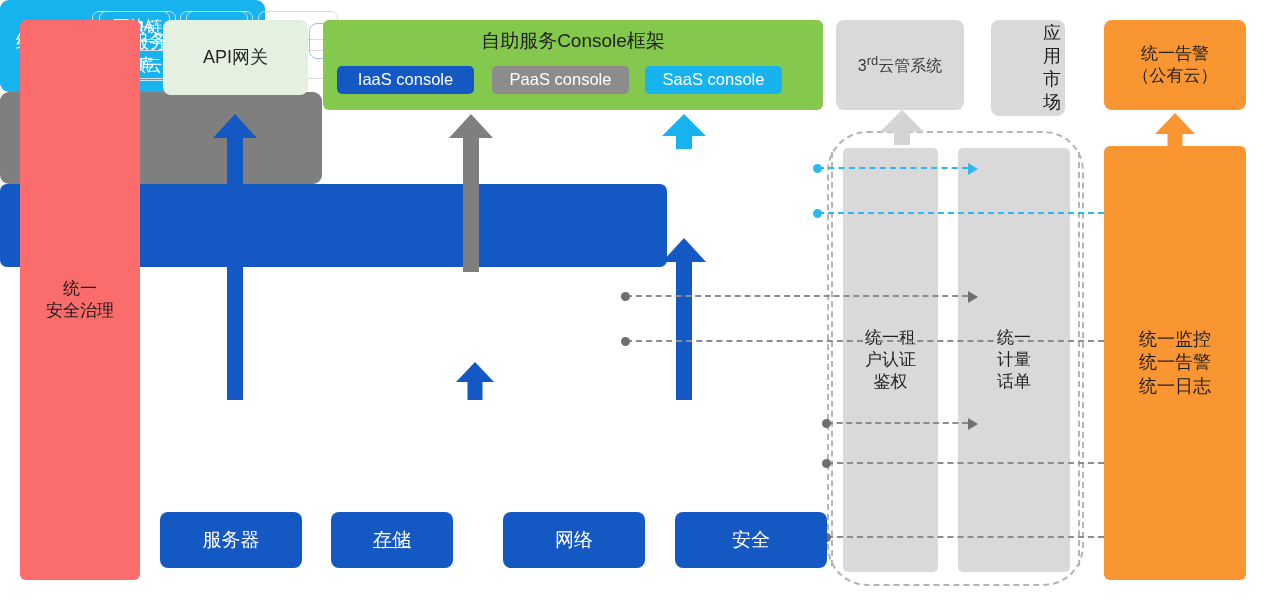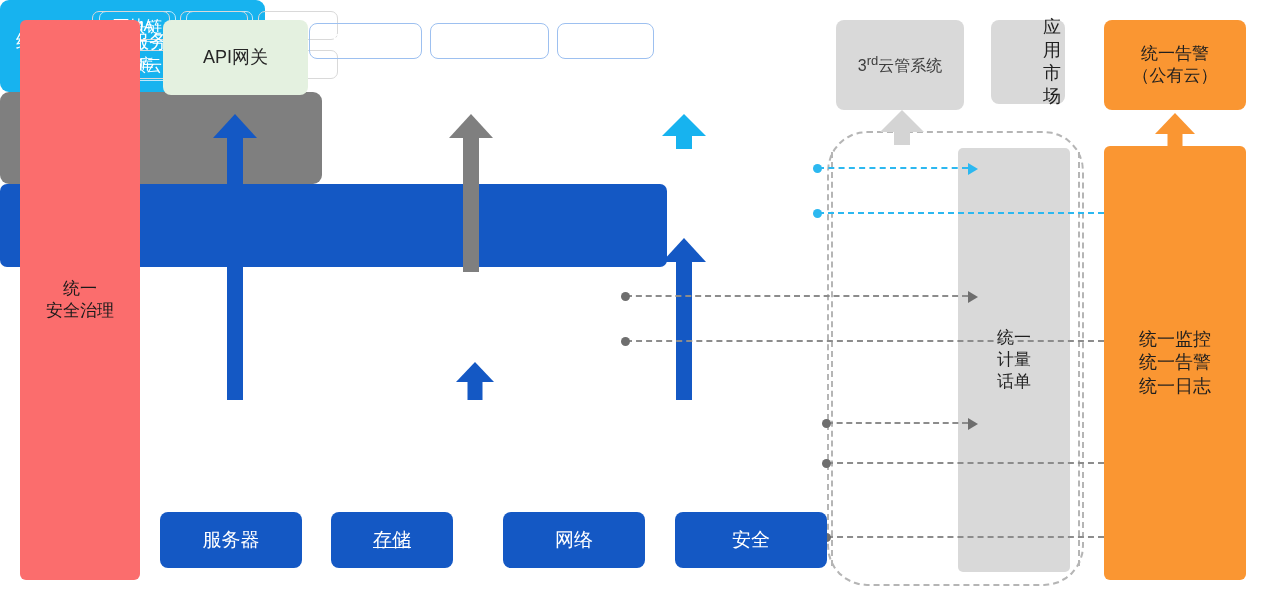--- a/index.html
+++ b/index.html
@@ -75,21 +75,21 @@
   #chip-saas{ left:322px; width:137px; background:#17b3ef; }
 
   
   #third-cloud{
     left:836px; top:20px; width:128px; height:90px;
     background:#d9d9d9; color:#3d3d3d; font-size:16px;
     z-index:4;
   }
   #third-cloud sup{ font-size:13px; }
   #app-market{
-    left:991px; top:20px; width:74px; height:84px;
+    left:991px; top:20px; width:74px; height:96px;
     background:#d9d9d9; color:#1f1f1f; font-size:18px;
     z-index:4;
     padding-left:48px;
   }
   #ops-platform{
     left:1104px; top:20px; width:142px; height:90px;
     background:#fa9632; color:#1f1f1f; font-size:17px;
     z-index:4;
   }
   #ops-body{
@@ -246,35 +246,44 @@
 </head>
 <body>
 
 <div id="stage">
 
   <div class="box" id="security-pillar">统一
 安全治理</div>
 
   <div class="box" id="api-gateway">API网关</div>
 
+  <div class="box" id="console-frame">
+    <div id="console-title">自助服务Console框架</div>
+    <div class="console-chip" id="chip-iaas">IaaS console</div>
+    <div class="console-chip" id="chip-paas">PaaS console</div>
+    <div class="console-chip" id="chip-saas">SaaS console</div>
+  </div>
 
   <div class="box" id="third-cloud">
     <span><span>3</span><sup>rd</sup><span>云管系统</span></span>
   </div>
 
   <div class="box" id="app-market">应用
 市场</div>
 
   <div class="box" id="ops-platform">统一告警
 （公有云）</div>
   <div class="box" id="ops-body">统一监控
 统一告警
 统一日志</div>
 
   <div id="shared-container"></div>
+  <div class="gray-col" id="col-auth">统一租
+户认证
+鉴权</div>
   <div class="gray-col" id="col-meter">统一
 计量
 话单</div>
 
   <div id="saas-box">
     <div id="saas-label">SaaS</div>
     <div class="saas-chip" id="saas-c0">区块链</div>
     <div class="saas-chip" id="saas-c1">IoT</div>
     <div class="saas-chip" id="saas-c2">视频云</div>
     <div class="saas-chip" id="saas-c3">桌面云</div>

